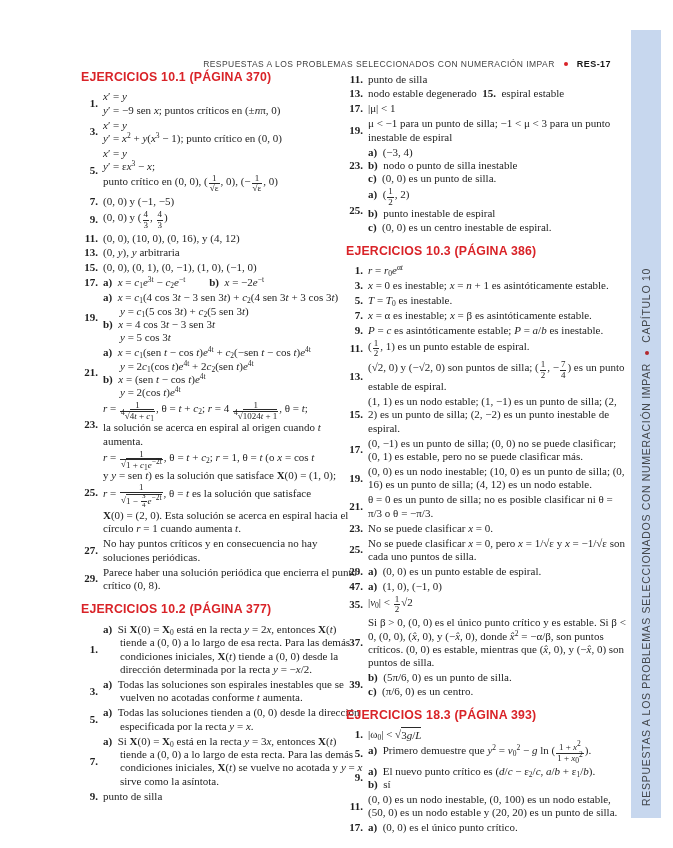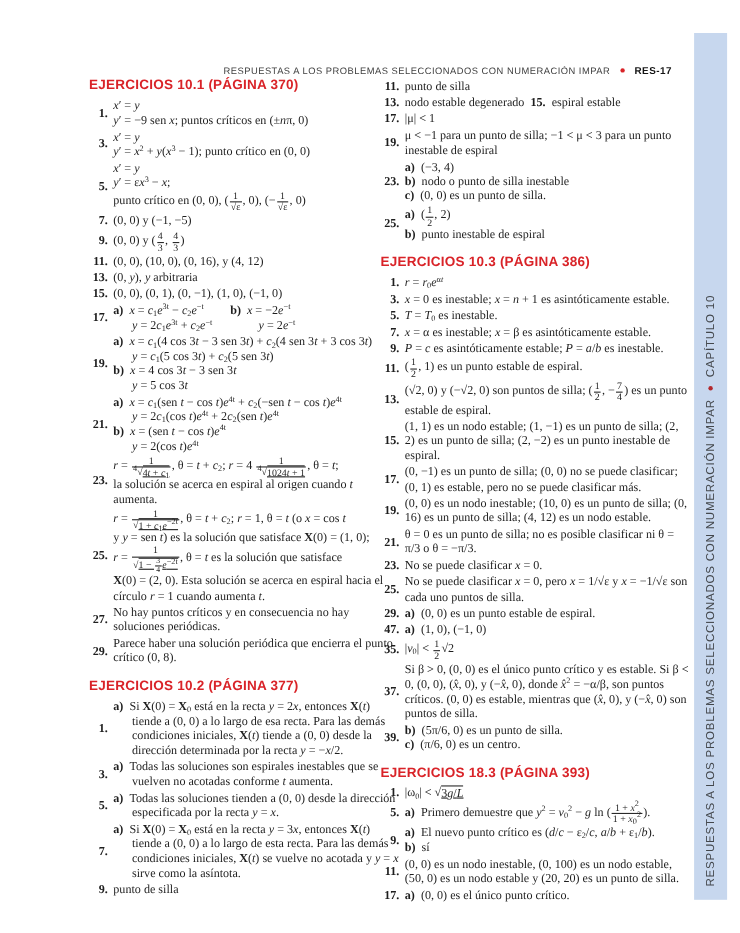--- a/index.html
+++ b/index.html
@@ -32,21 +32,21 @@
   .sp1{display:inline-block;width:24px;}
   .sp2{display:inline-block;width:42px;}
 
   sup{font-size:7.5px;vertical-align:4px;line-height:0;}
   sub{font-size:7.5px;vertical-align:-2px;line-height:0;}
   .frac{display:inline-block;vertical-align:-0.55em;text-align:center;line-height:1.05;margin:0 1px;text-indent:0;}
   .frac .nu,.frac .den{display:block;font-size:9px;padding:0 1px;}
   .frac .den{border-top:.75px solid #2a2a2a;}
   .frac .frac{vertical-align:-0.4em}
   .frac .frac .nu,.frac .frac .den{font-size:7px;}
-  .ol{border-top:.75px solid #2a2a2a;padding-top:.5px;text-decoration:underline;}
+  .ol{border-top:.75px solid #2a2a2a;padding-top:.5px;}
 
   
   .chapter-tab{position:absolute;top:30px;right:12px;width:30px;height:788px;
           background:var(--blue,#c7d7ee);}
   .sidebar-text{position:absolute;left:9px;top:776px;transform:rotate(-90deg);
           transform-origin:0 0;white-space:nowrap;
           font-family:"Liberation Sans","DejaVu Sans",sans-serif;font-size:10.5px;
           letter-spacing:.7px;color:#43474c;}
   .sidebar-text .sdot{background:#b3292e;margin:0 8px;}
 </style>
@@ -110,21 +110,20 @@
       <div class="item">
         <span class="num">15.</span>
         <div class="body">
           <div class="line">(0, 0), (0, 1), (0, −1), (1, 0), (−1, 0)</div>
         </div>
       </div>
       <div class="item">
         <span class="num">17.</span>
         <div class="body">
           <div class="line hang"><b>a)</b>&nbsp;&nbsp;<i>x</i> = <i>c</i><sub>1</sub><i>e</i><sup>3t</sup> − <i>c</i><sub>2</sub><i>e</i><sup>−t</sup><span class="sp1"></span><b>b)</b>&nbsp;&nbsp;<i>x</i> = −2<i>e</i><sup>−t</sup></div>
-          <div class="line cont"><i>y</i> = 2<i>c</i><sub>1</sub><i>e</i><sup>3t</sup> + <i>c</i><sub>2</sub><i>e</i><sup>−t</sup><span class="sp2"></span><i>y</i> = 2<i>e</i><sup>−t</sup></div>
         </div>
       </div>
       <div class="item">
         <span class="num">19.</span>
         <div class="body">
           <div class="line hang"><b>a)</b>&nbsp;&nbsp;<i>x</i> = <i>c</i><sub>1</sub>(4 cos 3<i>t</i> − 3 sen 3<i>t</i>) + <i>c</i><sub>2</sub>(4 sen 3<i>t</i> + 3 cos 3<i>t</i>)</div>
           <div class="line cont"><i>y</i> = <i>c</i><sub>1</sub>(5 cos 3<i>t</i>) + <i>c</i><sub>2</sub>(5 sen 3<i>t</i>)</div>
           <div class="line hang"><b>b)</b>&nbsp;&nbsp;<i>x</i> = 4 cos 3<i>t</i> − 3 sen 3<i>t</i></div>
           <div class="line cont"><i>y</i> = 5 cos 3<i>t</i></div>
         </div>
@@ -229,20 +228,21 @@
           <div class="line hang"><b>a)</b>&nbsp;&nbsp;(−3, 4)</div>
           <div class="line hang"><b>b)</b>&nbsp;&nbsp;nodo o punto de silla inestable</div>
           <div class="line hang"><b>c)</b>&nbsp;&nbsp;(0, 0) es un punto de silla.</div>
         </div>
       </div>
       <div class="item">
         <span class="num">25.</span>
         <div class="body">
           <div class="line hang"><b>a)</b>&nbsp;&nbsp;(<span class="frac"><span class="nu">1</span><span class="den">2</span></span>, 2)</div>
           <div class="line hang"><b>b)</b>&nbsp;&nbsp;punto inestable de espiral</div>
+          <div class="line hang"><b>c)</b>&nbsp;&nbsp;(0, 0) es un centro inestable de espiral.</div>
         </div>
       </div>
       <div class="ex-heading">EJERCICIOS 10.3 (PÁGINA 386)</div>
       <div class="item">
         <span class="num">1.</span>
         <div class="body">
           <div class="line"><i>r</i> = <i>r</i><sub>0</sub><i>e</i><sup>α<i>t</i></sup></div>
         </div>
       </div>
       <div class="item">

